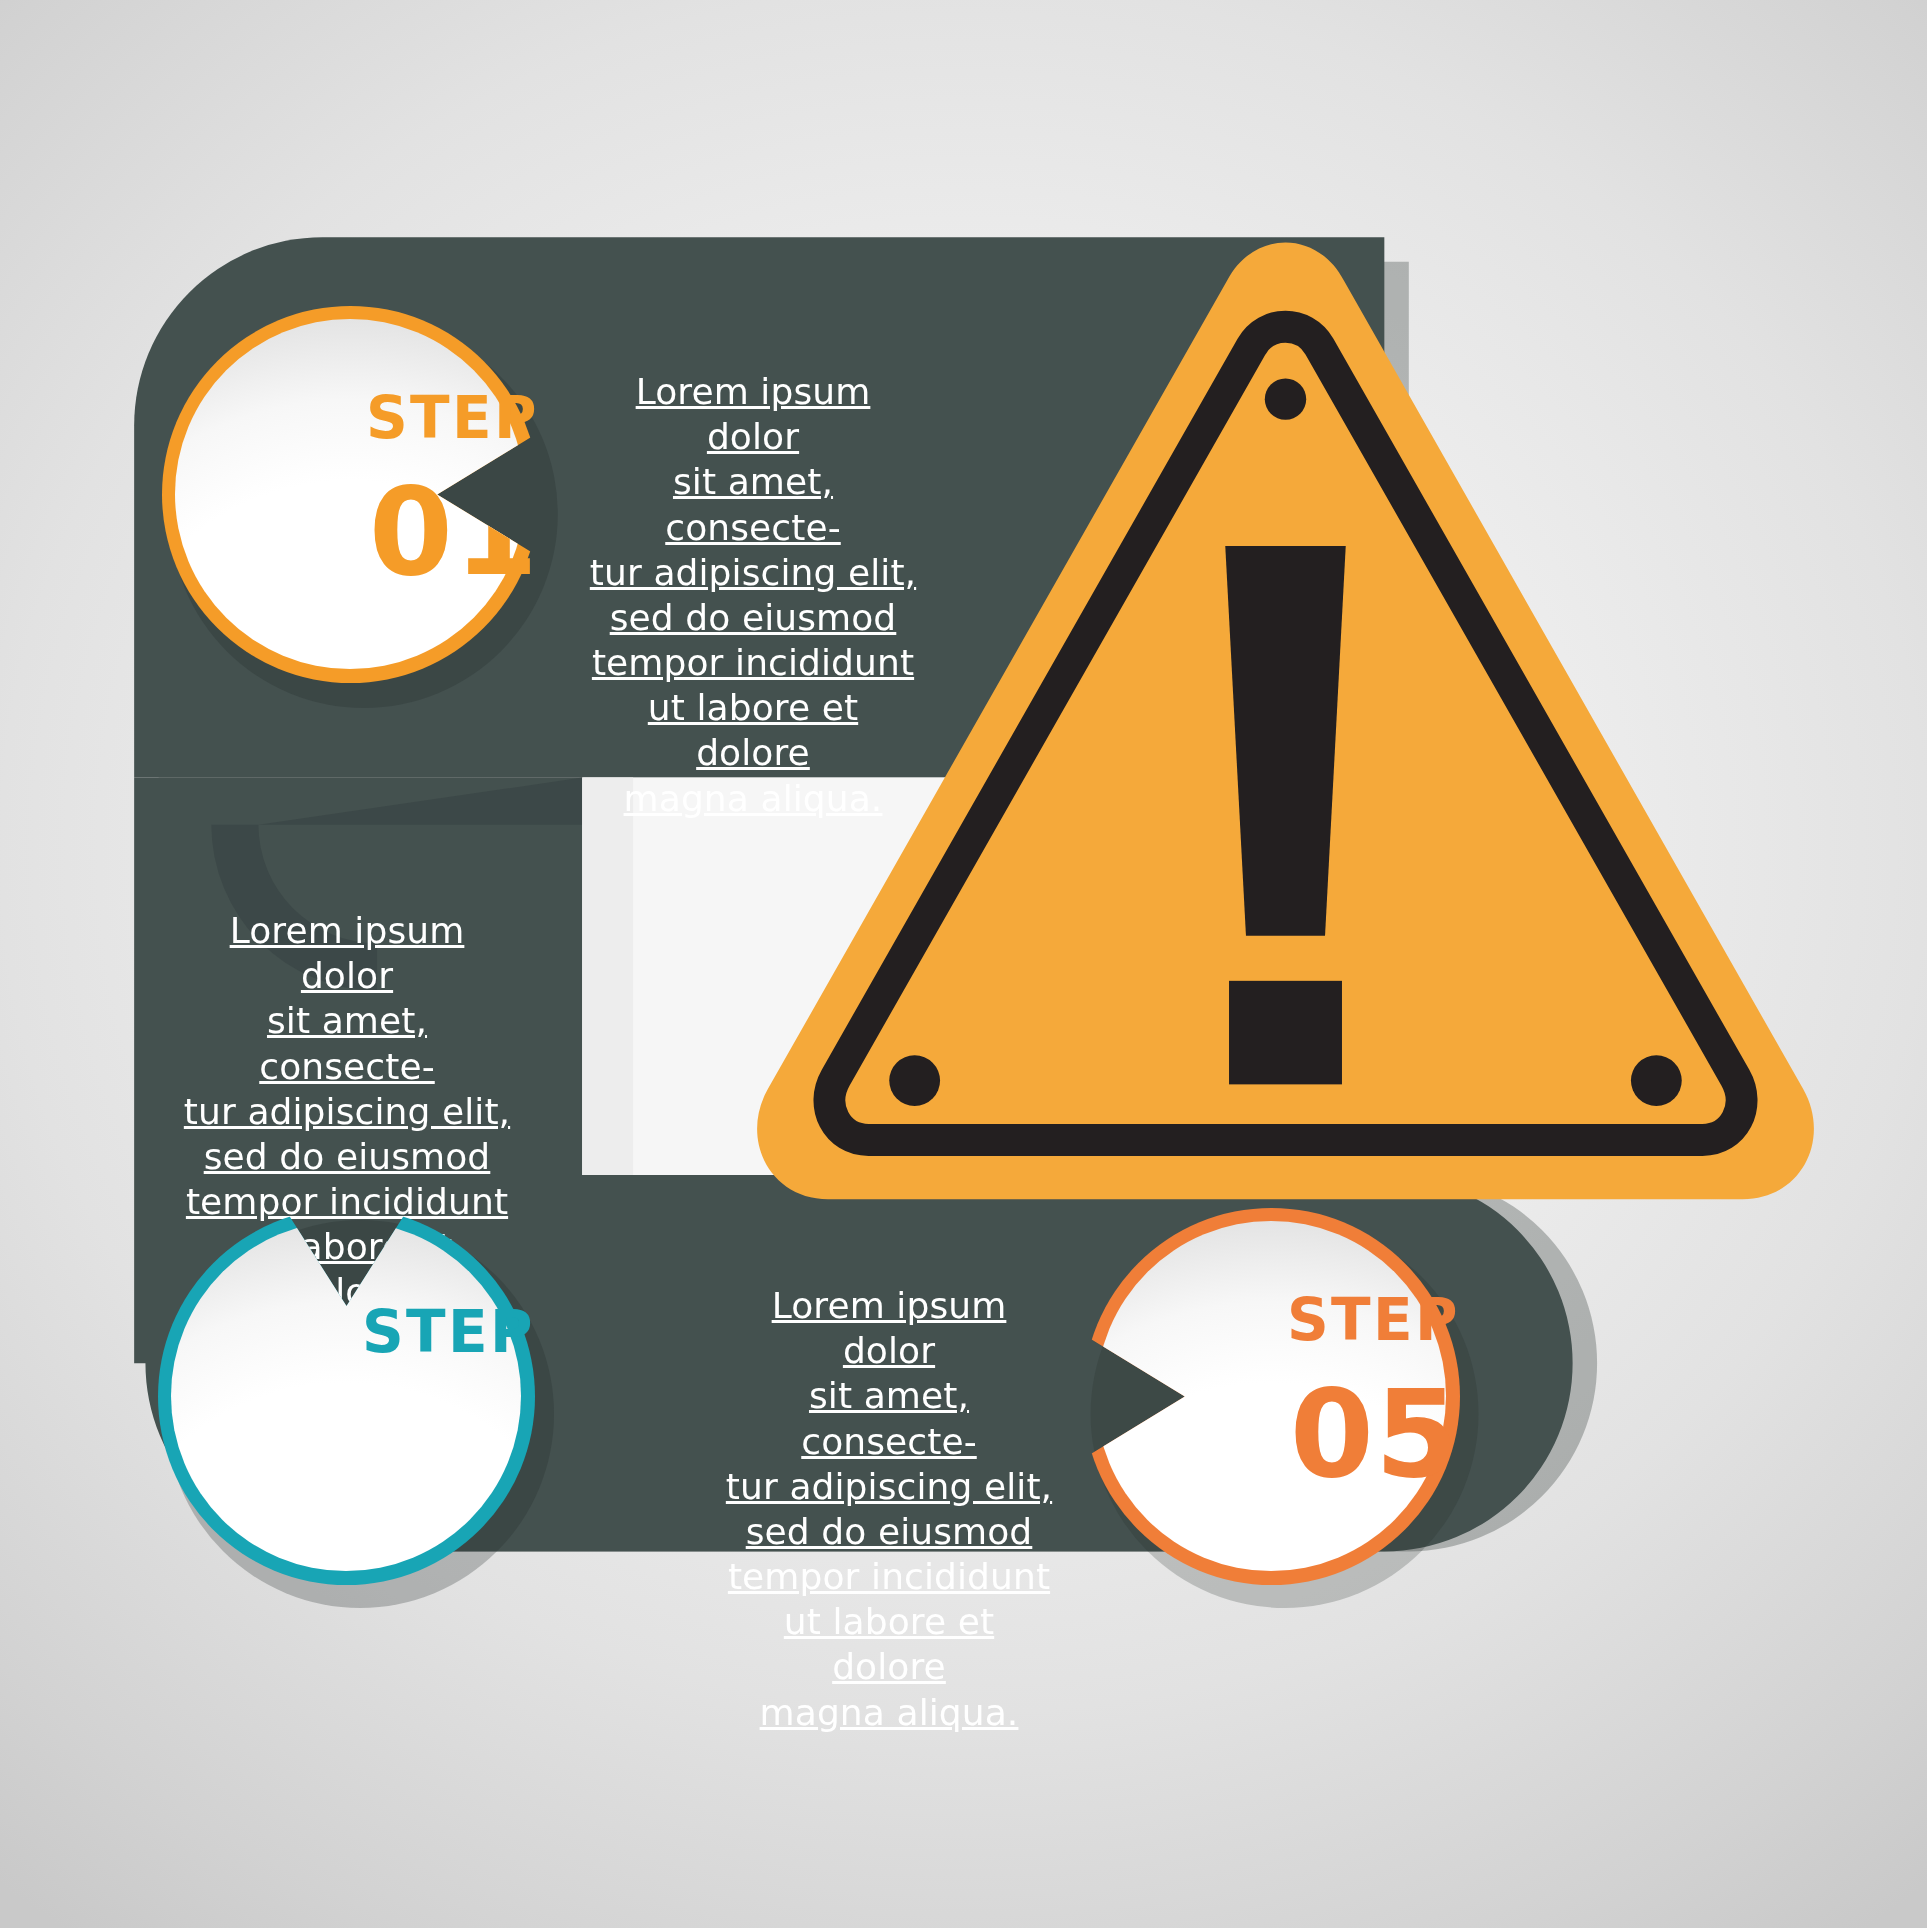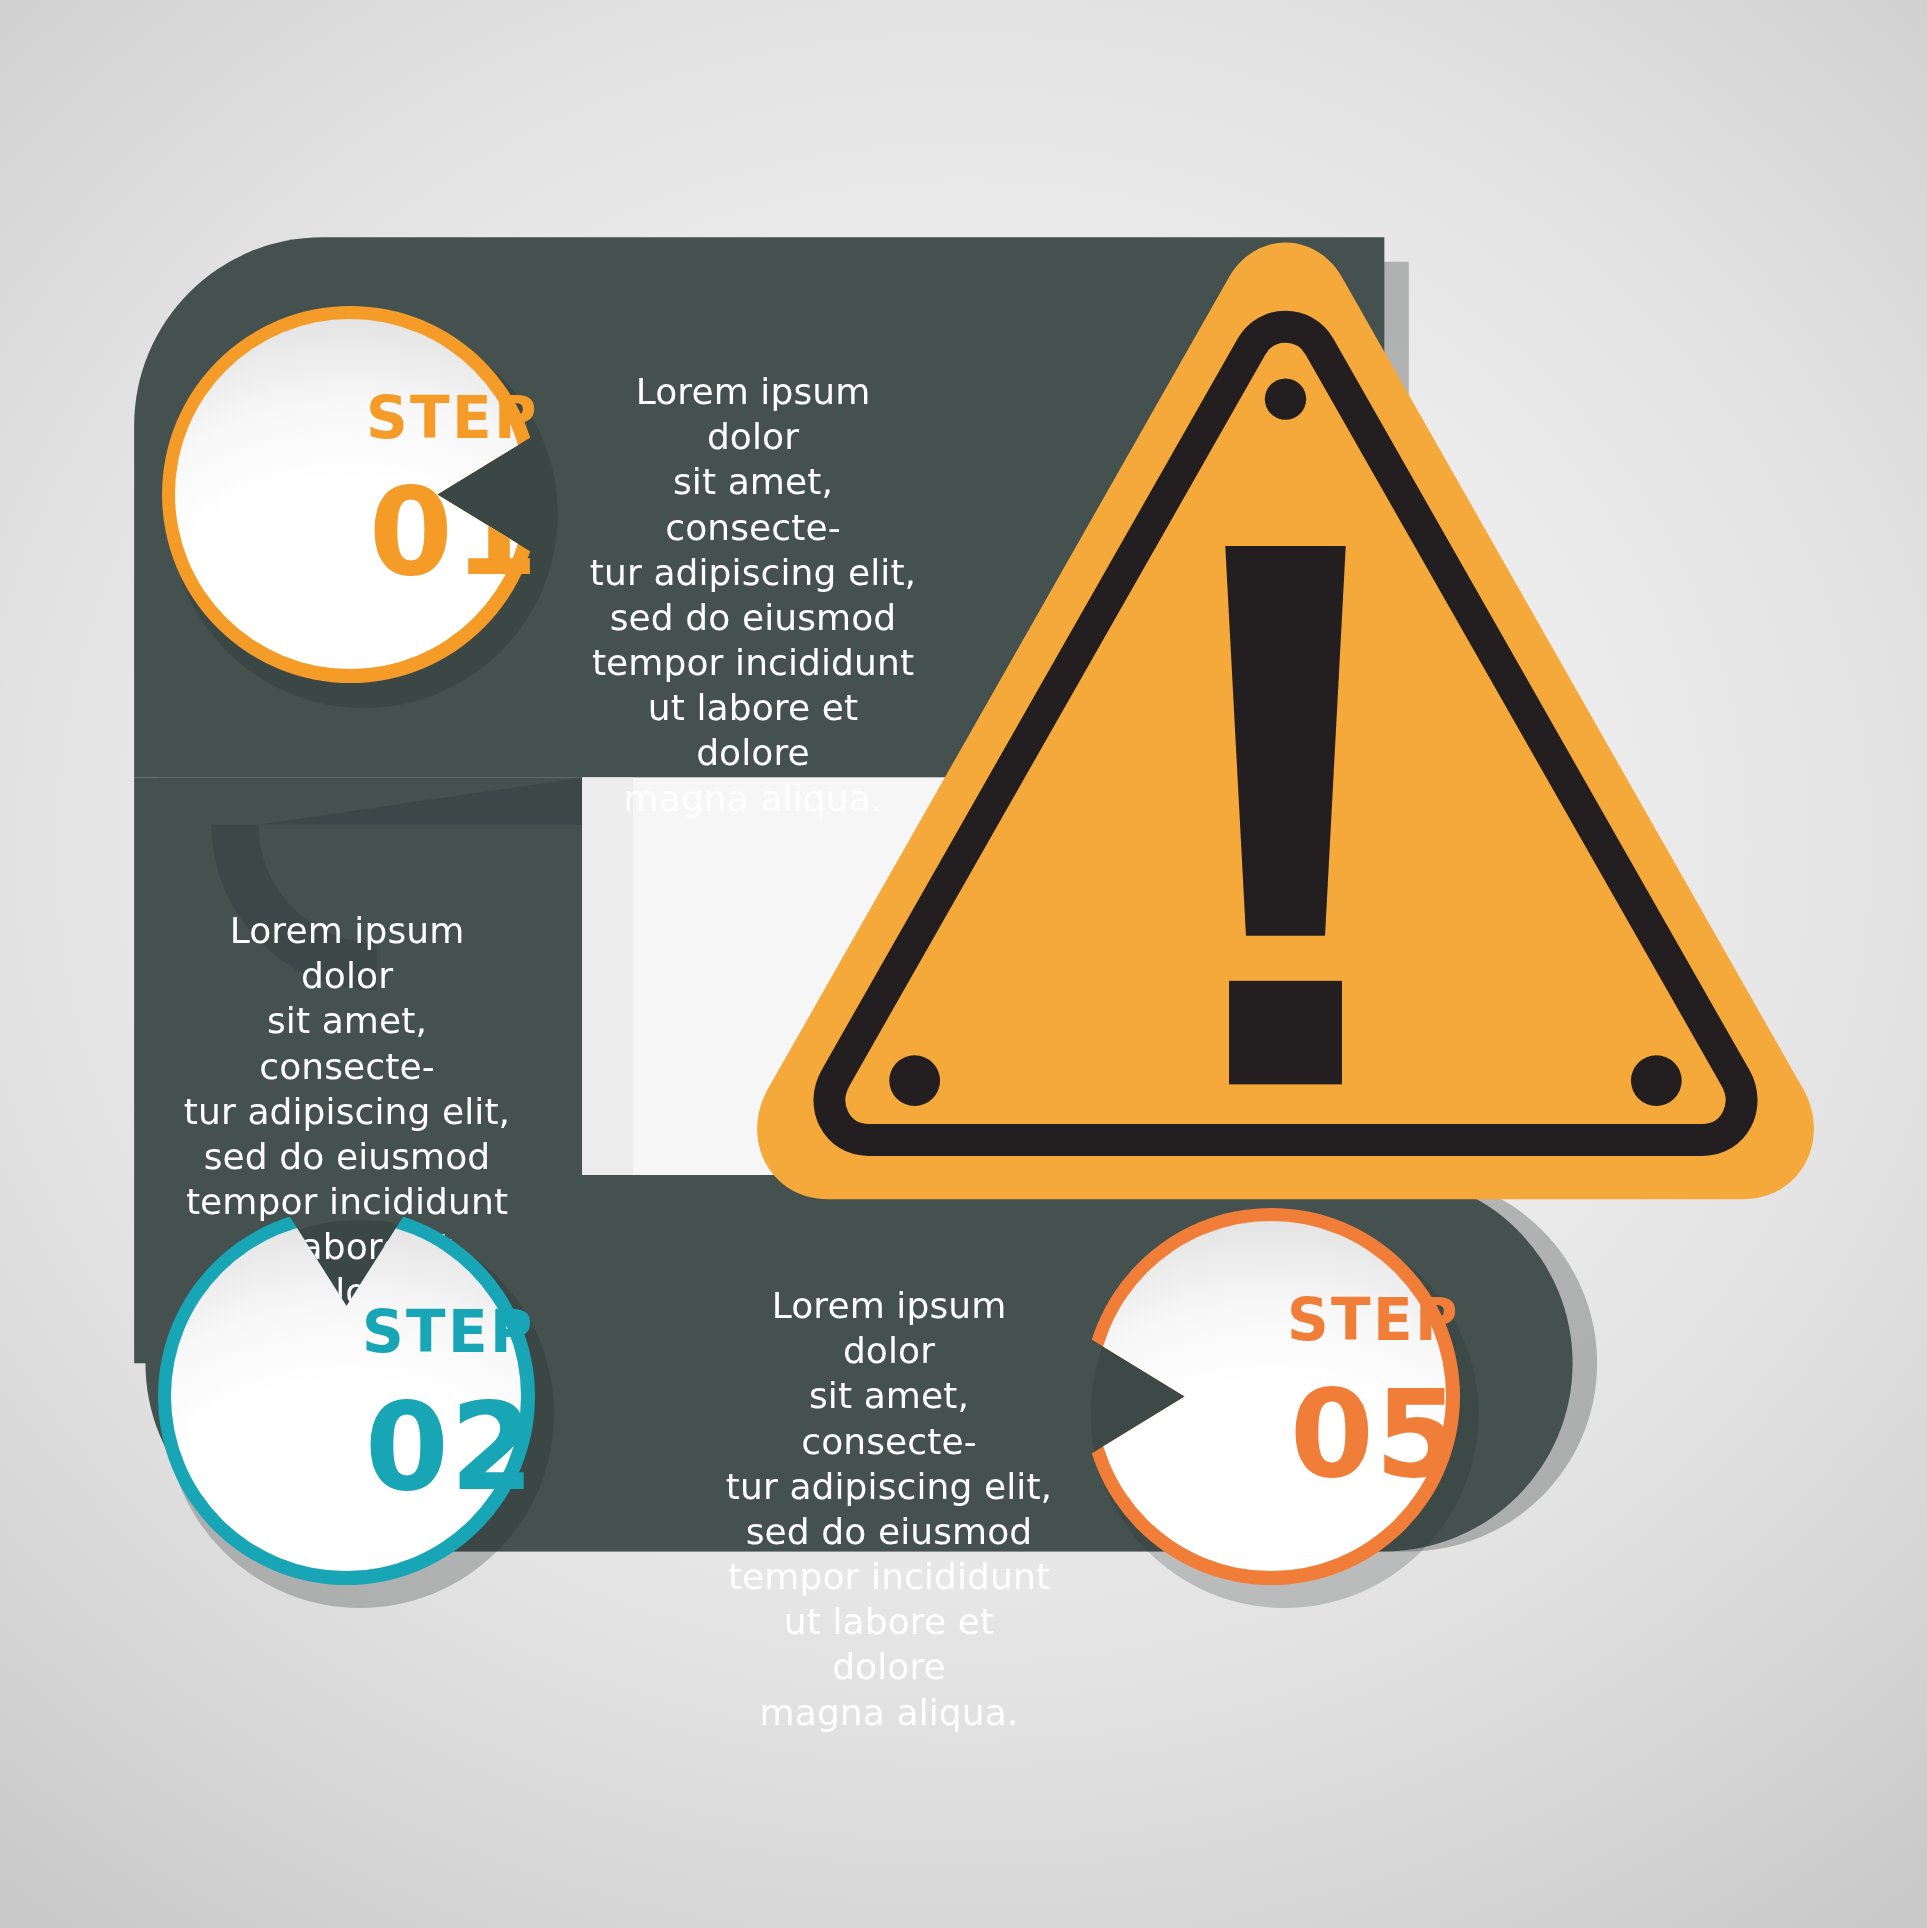--- a/index.html
+++ b/index.html
@@ -34,20 +34,21 @@
   
   .para {
     position: absolute;
     color: #ffffff;
     font-size: 36px;
     line-height: 1.255;
     text-align: center;
     letter-spacing: 0.1px;
     white-space: pre-line;
     font-family: "DejaVu Sans", sans-serif;
+    text-decoration: underline;
   }
   .para-01 { left: 589px; top: 369px;  width: 328px; }
   .para-02 { left: 183px; top: 908px;  width: 328px; }
   .para-03 { left: 725px; top: 1283px; width: 328px; }
 
   
   .circle {
     position: absolute;
     border-radius: 50%;
   }
@@ -264,21 +265,20 @@
 tur adipiscing elit,
 sed do eiusmod
 tempor incididunt
 ut labore et dolore
 magna aliqua.</div>
 
   <div class="circle" id="circle-02">
     <div class="ring"></div>
     <div class="disc"></div>
     <div class="circle-label lbl-step">STEP</div>
-    <div class="circle-label lbl-num">02</div>
   </div>
 
   <div class="para para-03">Lorem ipsum dolor
 sit amet, consecte-
 tur adipiscing elit,
 sed do eiusmod
 tempor incididunt
 ut labore et dolore
 magna aliqua.</div>
 

